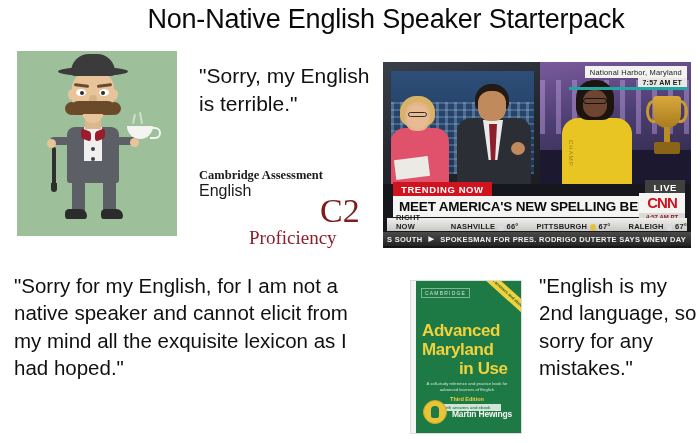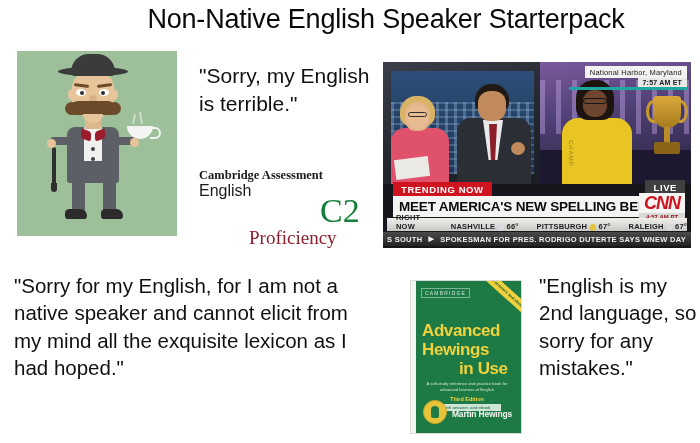--- a/index.html
+++ b/index.html
@@ -363,21 +363,21 @@
     color: #444;
     font-family: "Liberation Serif", serif;
     margin-top: 1px;
   }
   .cam-c2 {
     position: absolute;
     left: 320px;
     top: 194px;
     font-size: 34px;
     font-family: "Liberation Serif", serif;
-    color: #15803d;
+    color: #7f1d1d;
     line-height: 1;
   }
   .cam-prof {
     position: absolute;
     left: 249px;
     top: 228px;
     font-size: 19px;
     font-family: "Liberation Serif", serif;
     color: #8c1d2c;
     line-height: 1;
@@ -673,23 +673,22 @@
     font-weight: bold;
     letter-spacing: 0.6px;
     padding: 1.5px 8px;
   }
   .cnn-logo {
     position: absolute;
     right: 6px; top: 131px;
     width: 46px; height: 20px;
     background: #f4f4f2;
     color: #cf1420;
-    font-size: 18px;
-    font-weight: bold;
-    font-style: italic;
+    font-size: 15px;
+    font-weight: bold;
     text-align: center;
     line-height: 20px;
     letter-spacing: -1px;
   }
   .cnn-pt {
     position: absolute;
     right: 6px; top: 151px;
     width: 46px;
     background: #d9d9d6;
     color: #8d1018;
@@ -975,21 +974,21 @@
   </div>
 </div>
 
 <div class="quote quote-bl">"Sorry for my English, for I am not a native speaker and cannot elicit from my mind all the exquisite lexicon as I had hoped."</div>
 
 <div class="book">
   <div class="book-edge"></div>
   <div class="book-cam">CAMBRIDGE</div>
   <div class="book-flash">with answers and ebook</div>
   <div class="book-t1">Advanced</div>
-  <div class="book-t2">Hewings</div>
+  <div class="book-t2">Maryland</div>
   <div class="book-t3">in Use</div>
   <div class="book-sub">A self-study reference and practice book for advanced learners of English</div>
   <div class="book-ed">Third Edition</div>
   <div class="book-ans">with answers and ebook</div>
   <div class="book-seal"></div>
   <div class="book-author">Martin Hewings</div>
 </div>
 
 <div class="quote quote-br">"English is my 2nd language, so sorry for any mistakes."</div>
 

